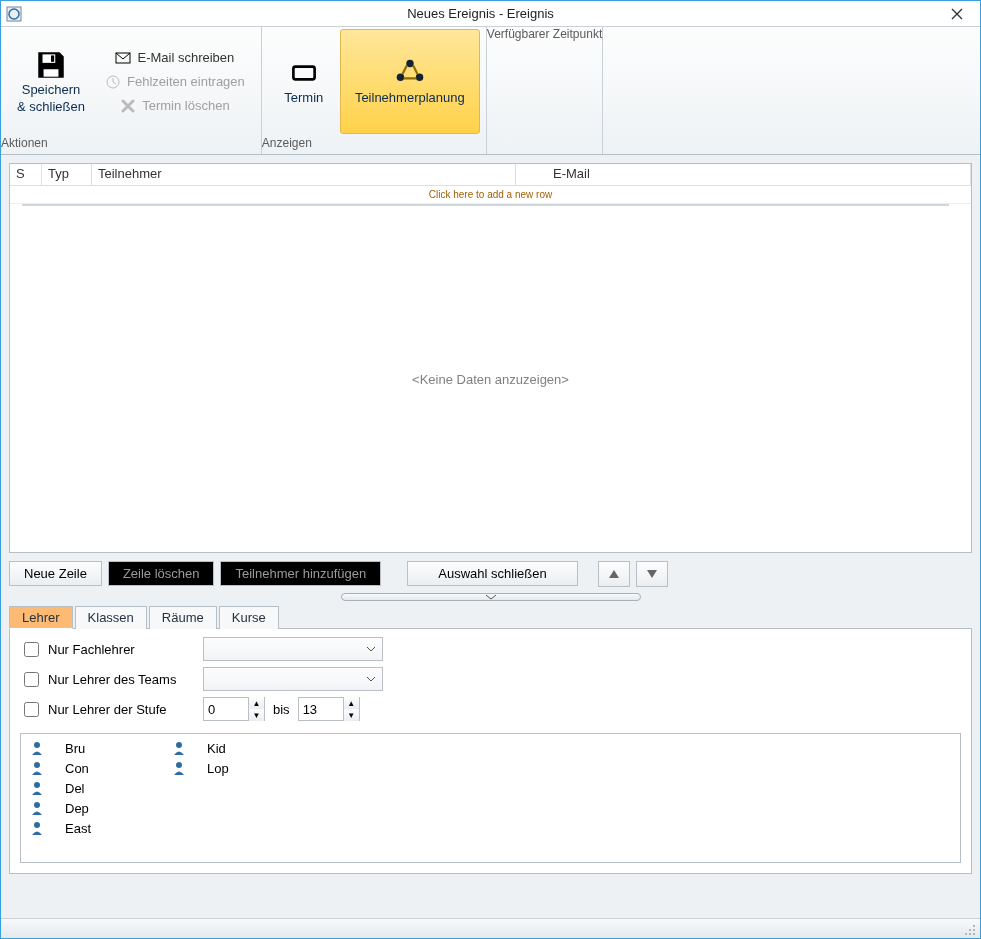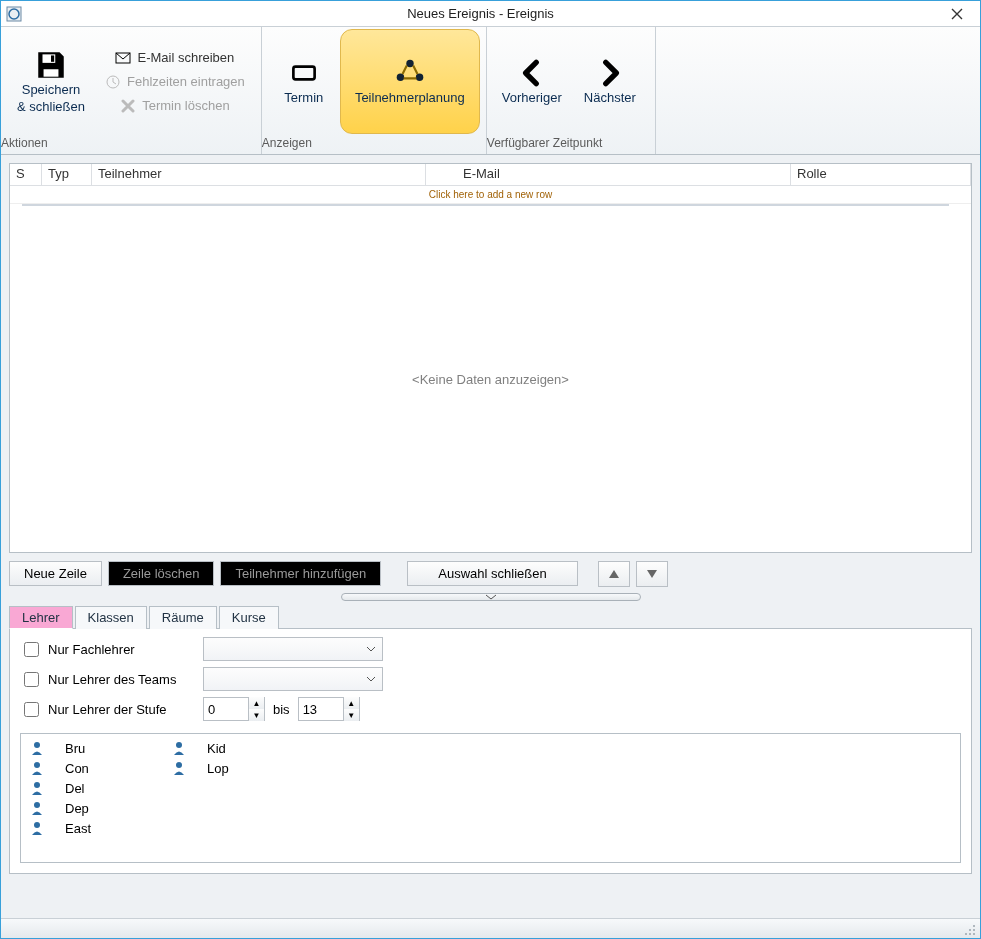--- a/index.html
+++ b/index.html
@@ -17,21 +17,21 @@
   .titlebar { height:26px; display:flex; align-items:center; border-bottom:1px solid #c9d0d6; background:#fff; }
   .titlebar-icon { width:26px; display:flex; align-items:center; justify-content:center; }
   .titlebar-title { flex:1; text-align:center; font-size:13px; color:#222; }
   .titlebar-close { width:46px; height:26px; display:flex; align-items:center; justify-content:center; cursor:pointer; }
   
   .ribbon { display:flex; background:linear-gradient(#fdfdfd,#eef2f5); border-bottom:1px solid #b6bfc6; height:128px; }
   .ribbon-group { display:flex; flex-direction:column; border-right:1px solid #c9d0d6; }
   .ribbon-group-body { flex:1; display:flex; align-items:stretch; padding:2px 6px; }
   .ribbon-group-label { height:18px; text-align:left; font-size:12px; color:#5b5b5b; padding-bottom:2px; }
   .big-btn { display:flex; flex-direction:column; align-items:center; justify-content:center; width:88px; padding:4px 8px; text-align:center; cursor:pointer; line-height:1.25; color:#0a2b50; }
-  .big-btn.selected { background:linear-gradient(#ffe79a,#ffd24a); border:1px solid #e0b84d; border-radius:12px; }
+  .big-btn.selected { background:linear-gradient(#ffe79a,#ffd24a); border:1px solid #e0b84d; border-radius:3px; }
   .big-btn svg { height:34px; }
   .vlist { display:flex; flex-direction:column; justify-content:center; padding-left:6px; padding-right:6px;align-items:center; }
   .vlist-item { display:flex; align-items:center; height:24px; gap:6px; padding:0 4px; color:#333; cursor:pointer;}
   .vlist-item.disabled { color:#a0a0a0; cursor:default;}
   
   .content { flex:1; display:flex; flex-direction:column; padding:8px 8px 4px 8px; background:#eef1f4; gap:0; overflow:hidden;}
   .grid-wrap { background:#fff; border:1px solid #b6bfc6; display:flex; flex-direction:column; height:390px; }
   .grid-head { display:flex; height:22px; border-bottom:1px solid #dcdfe3; font-size:13px; background:#fff; }
   .grid-head .col { border-right:1px solid #dcdfe3; padding:2px 6px; color:#333; }
   .c-s{ width:32px;} .c-typ{width:50px;} .c-teil{flex:2;} .c-email{flex:2;margin-left:31px;} .c-rolle{width:180px; border-right:none;}
@@ -43,21 +43,21 @@
   .btn { border:1px solid #b9bfc5; background:linear-gradient(#fdfdfd,#ebeef1); padding:4px 14px; font-size:13px; cursor:pointer; }
   .btn.disabled { color:#9a9a9a; background:#000000; cursor:default; }
   .sq { width:32px; height:26px; display:flex; align-items:center; justify-content:center; border:1px solid #b9bfc5; background:linear-gradient(#fdfdfd,#ebeef1); cursor:pointer;}
   
   .splitter { height:12px; display:flex; align-items:center; justify-content:center;}
   .splitter-bar { width:300px; height:8px; border:1px solid #a9b1b8; border-radius:4px; background:linear-gradient(#f7f9fb,#e5e9ec); display:flex; align-items:center; justify-content:center;}
   
   .tabs-wrap { background:#eef1f4; margin-top:2px; }
   .tabs-hdr { display:flex; gap:0px; border-bottom:1px solid #b6bfc6; position:relative; }
   .tab { padding:3px 12px; border:1px solid #b6bfc6; border-bottom:none; background:#f6f8fa; margin-right:2px; cursor:pointer; position:relative; top:1px; font-size:13px; color:#234; }
-  .tab.active { background:#f9a8d4; border-bottom:1px solid #fff; }
+  .tab.active { background:#fdba74; border-bottom:1px solid #fff; }
   .tabs-body { background:#fff; border:1px solid #b6bfc6; border-top:none; padding:8px 10px 10px 10px; display:flex; flex-direction:column; gap:6px; }
   .frow { display:flex; align-items:center; gap:8px; }
   .frow label { display:flex; align-items:center; gap:6px; width:175px; font-size:13px;}
   .frow input[type=checkbox]{ width:15px; height:15px; }
   .combo { width:180px; height:24px; border:1px solid #b9bfc5; background:linear-gradient(#fdfdfd,#f1f3f6); display:flex; align-items:center; justify-content:flex-end; padding-right:6px; }
   .spin { display:flex; align-items:center; border:1px solid #b9bfc5; background:#fff; height:24px; }
   .spin input { width:44px; border:none; outline:none; padding:0 4px; font-size:13px; text-align:left;}
   .spin-btns { display:flex; flex-direction:column; }
   .spin-btns div{ width:16px; height:12px; border-left:1px solid #b9bfc5; display:flex;align-items:center;justify-content:center; font-size:8px; background:linear-gradient(#fdfdfd,#ebeef1); cursor:pointer;}
   .list-box { margin-top:6px; border:1px solid #b6bfc6; background:#fff; height:130px; padding:6px 8px; display:flex; flex-direction:row; gap:80px;}
@@ -146,48 +146,33 @@
             <circle cx="25" cy="20" r="3.5" fill="#123"></circle>
           <path d="M13 9 L9 17 M19 9 L23 17 M10 21 L22 21" stroke="#8a6900" stroke-width="2" fill="none"></path>
         </svg>
         <span>Teilnehmerplanung</span>
       </div>
     </div>
     <div class="ribbon-group-label">Anzeigen</div>
   </div>
 
   <div class="ribbon-group">
-    <div class="ribbon-group-body">
-      <div class="big-btn" style="width:78px">
-        <svg viewBox="0 0 32 32">
-            <path d="M20 6 L10 16 L20 26" fill="none" stroke="#000" stroke-width="5" stroke-linecap="round" stroke-linejoin="round"></path>
-          </svg>
-        <span>Vorheriger</span>
-      </div>
-      <div class="big-btn" style="width:78px">
-        <svg viewBox="0 0 32 32">
-            <path d="M12 6 L22 16 L12 26" fill="none" stroke="#000" stroke-width="5" stroke-linecap="round" stroke-linejoin="round"></path>
-          </svg>
-        <span>Nächster</span>
-      </div>
-    </div>
     <div class="ribbon-group-label">Verfügbarer Zeitpunkt</div>
   </div>
   <div style="flex:1"></div>
 </div>
 
 <div class="content">
 
   <div class="grid-wrap">
     <div class="grid-head">
       <div class="col c-s">S</div>
       <div class="col c-typ">Typ</div>
       <div class="col c-teil">Teilnehmer</div>
       <div class="col c-email">E-Mail</div>
-      <div class="col c-rolle">Rolle</div>
     </div>
     <div class="grid-newrow">Click here to add a new row</div>
     <div class="grid-underline"></div>
     <div class="grid-body">&lt;Keine Daten anzuzeigen&gt;</div>
   </div>
 
   <div class="btn-row">
     <div class="btn">Neue Zeile</div>
     <div class="btn disabled">Zeile löschen</div>
     <div class="btn disabled">Teilnehmer hinzufügen</div>

